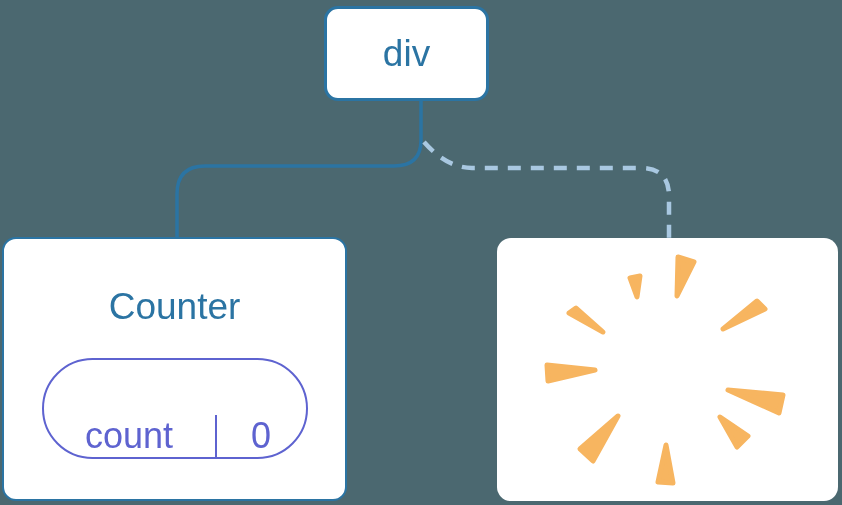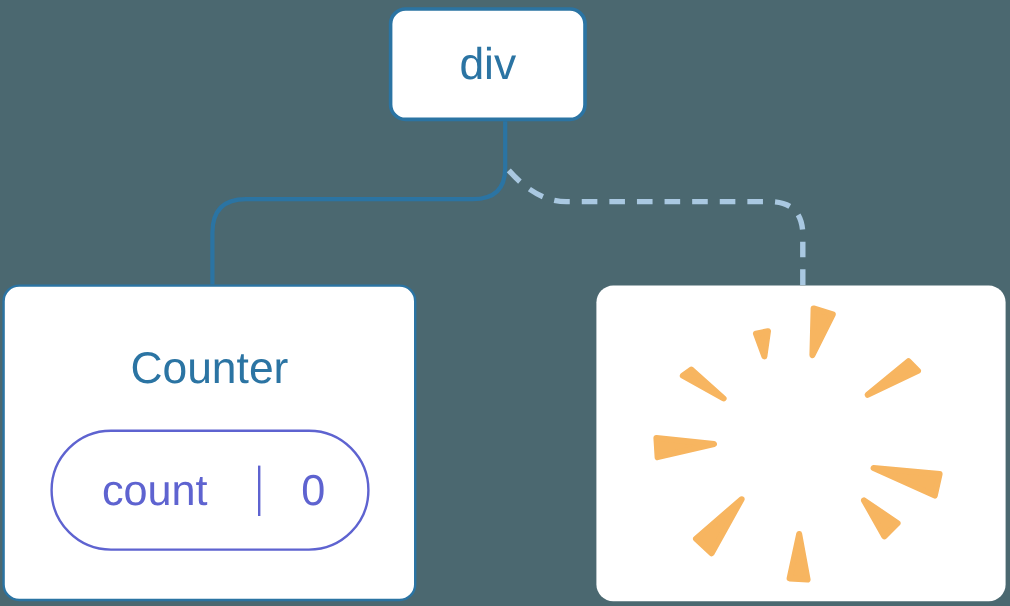--- a/index.html
+++ b/index.html
@@ -37,21 +37,21 @@
     border:2.5px solid var(--node-border);
     display:flex;flex-direction:column;align-items:center;
     padding-top:48px;
   }
   .card-title{
     font-size:37px;font-weight:500;color:var(--node-text);line-height:40px;
   }
   .state-pill{
     margin-top:31px;width:266px;height:101px;
     border:2.5px solid var(--state);border-radius:52px;
-    display:flex;align-items:center;overflow:hidden;
+    display:flex;align-items:flex-end;overflow:hidden;
   }
   .pill-key{
     flex:1;display:flex;align-items:center;justify-content:center;
     font-size:36px;color:var(--state);border-right:2px solid var(--state);
   }
   .pill-value{
     width:89px;display:flex;align-items:center;justify-content:center;
     font-size:36px;color:var(--state);
   }
   .card-poof{

